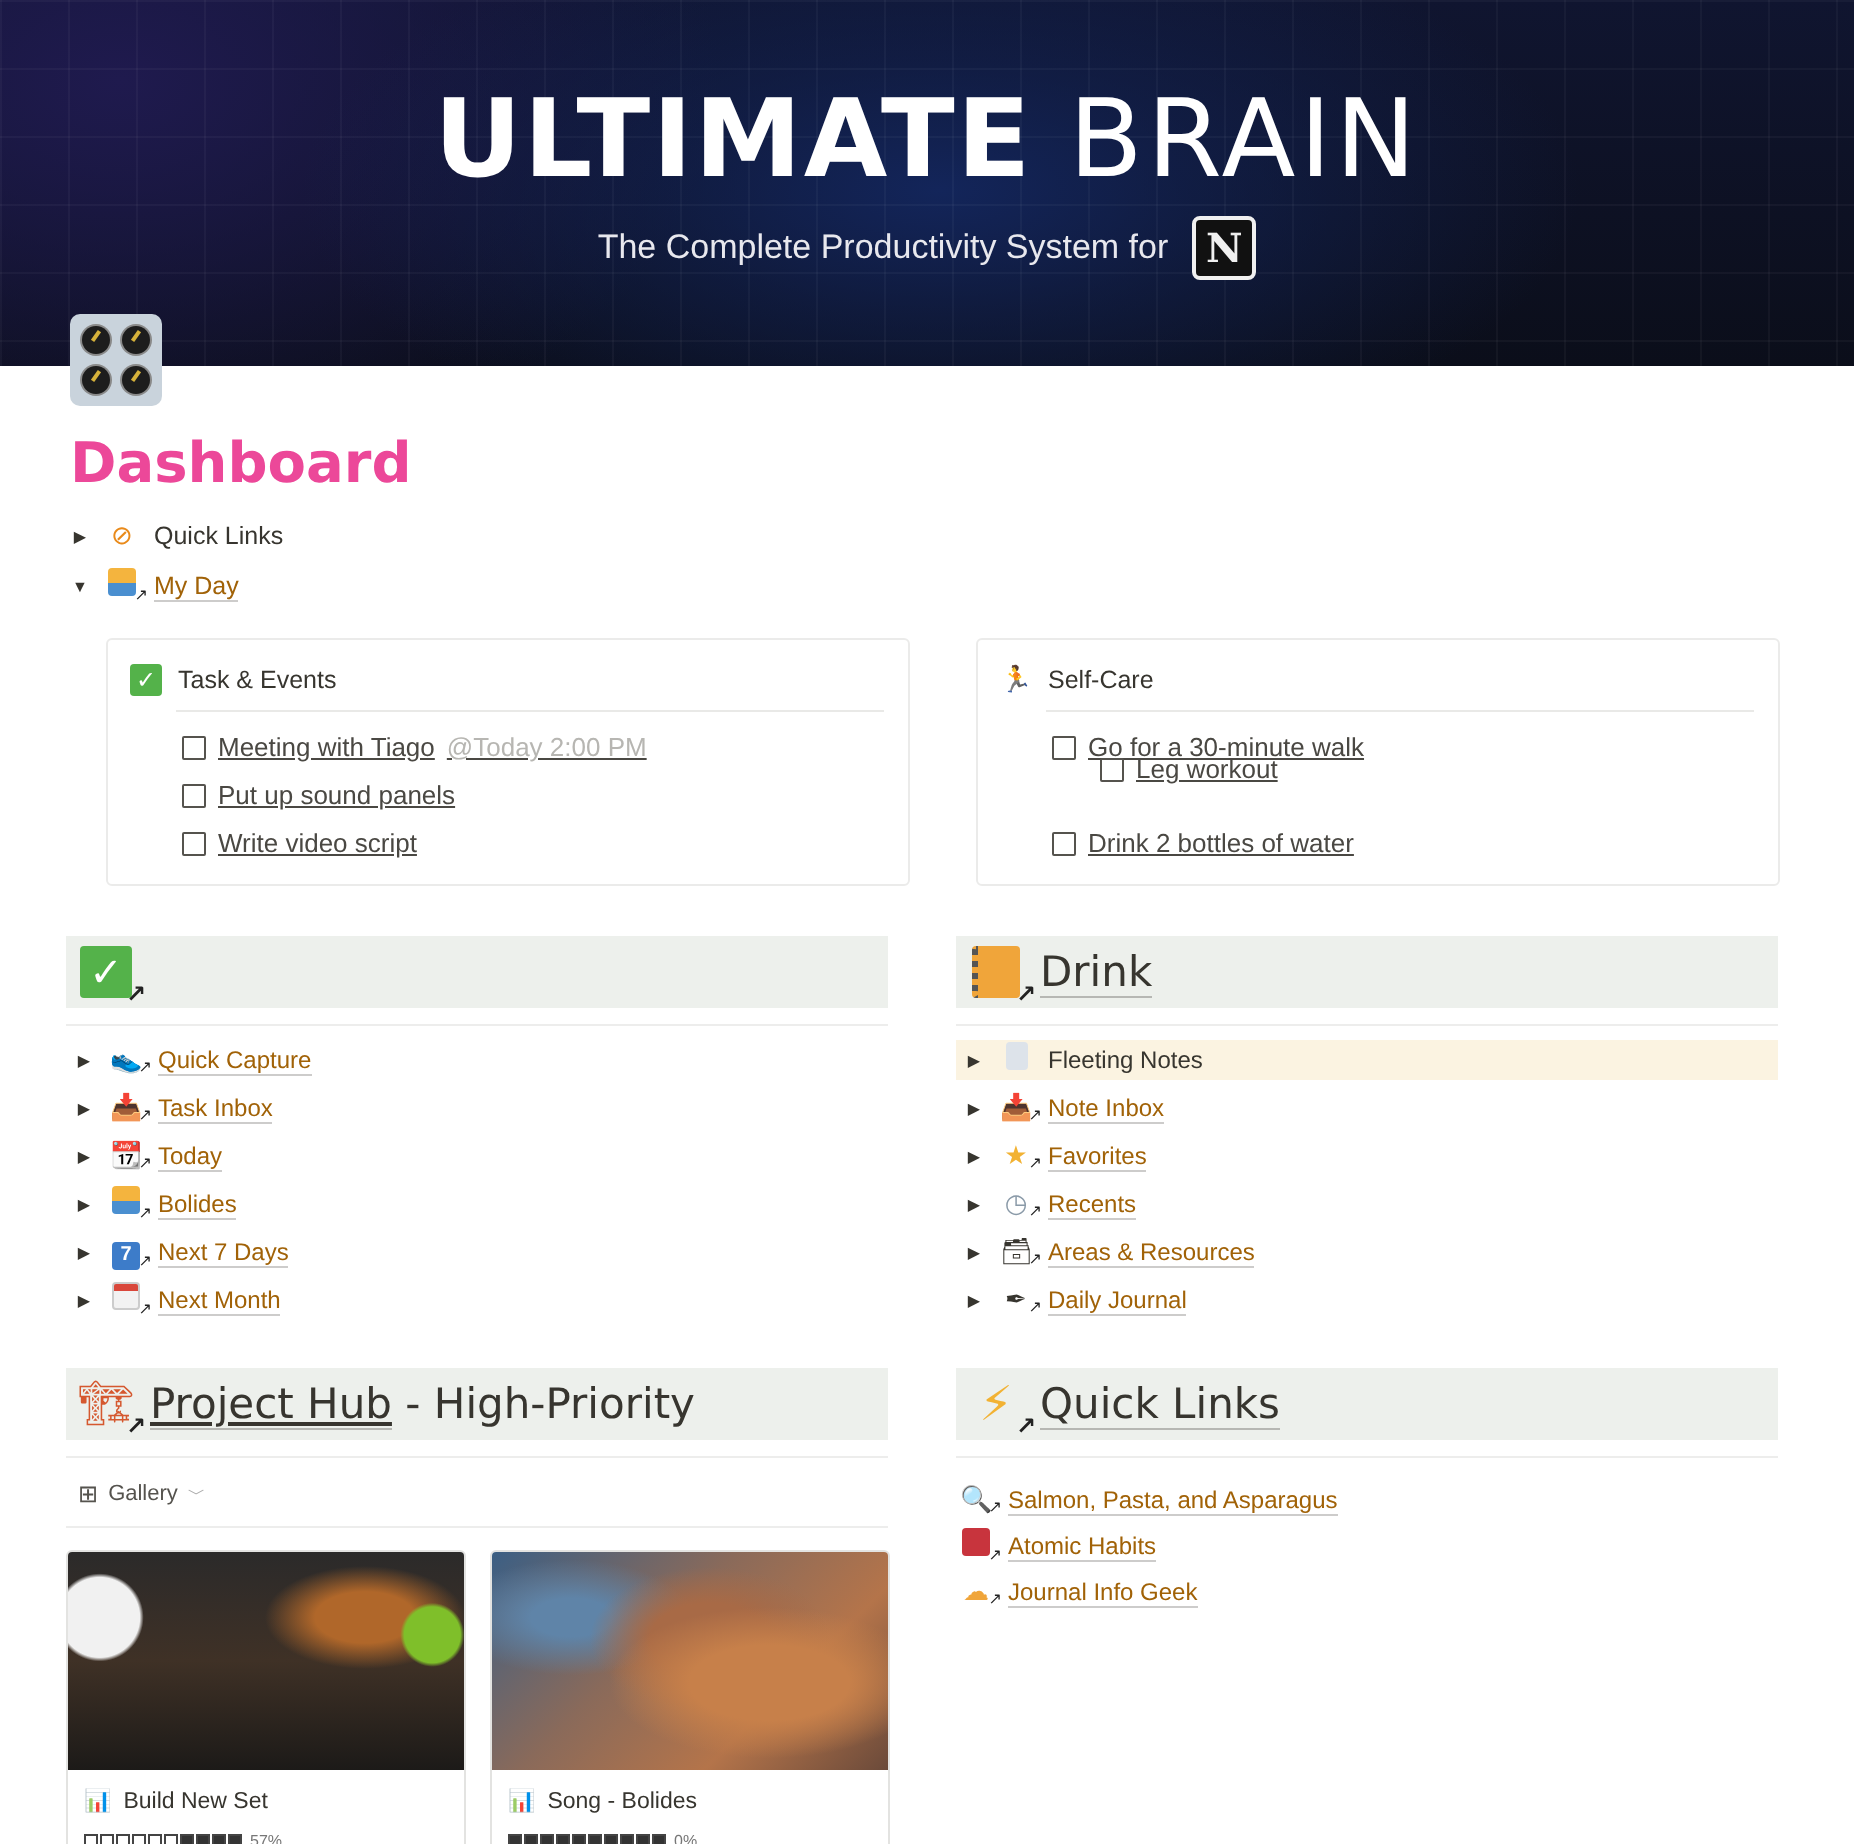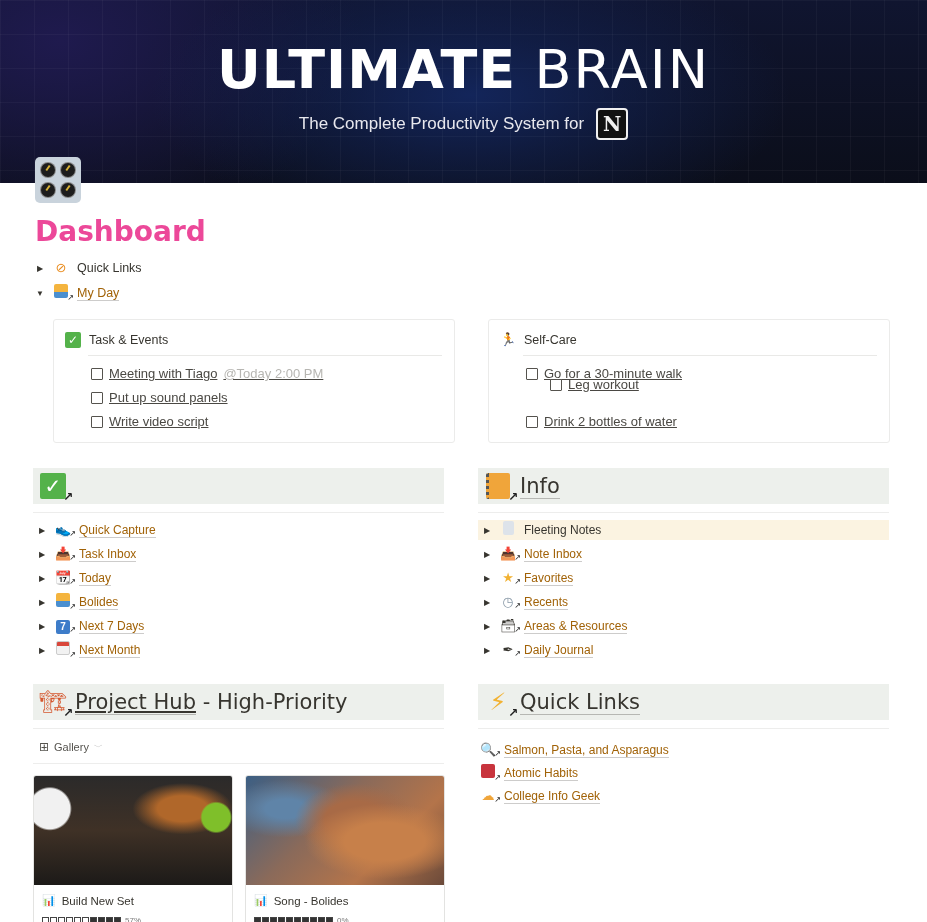--- a/index.html
+++ b/index.html
@@ -232,21 +232,21 @@
   <span class="tri">▶</span>
   <span class="emoji ico-arrow"><span class="ico-box" style="background:linear-gradient(180deg,#d9473b 0 30%,#f2f2f2 30% 100%);border:1px solid #ccc;"></span></span>
   <span class="link-text">Next Month</span>
 </div>
 
 <div class="sec-head" style="left:478px; top:468px;">
   <span class="sec-icon">
     <span class="ico-box" style="width:24px;height:26px;background:#f0a53a;border-left:3px dotted #555;"></span>
     <span class="arrow">↗</span>
   </span>
-  <span class="sec-title">Info</span>
+  <span class="sec-title">Drink</span>
 </div>
 <div class="sec-rule" style="left:478px; top:512px;"></div>
 
 <div class="list-row highlight" style="left:482px; top:520px;">
   <span class="tri">▶</span>
   <span class="emoji"><span class="ico-box" style="background:#dde3ea;width:11px;"></span></span>
   <span>Fleeting Notes</span>
 </div>
 <div class="list-row" style="left:482px; top:544px;">
   <span class="tri">▶</span>
@@ -346,14 +346,14 @@
 <div class="list-row" style="left:480px; top:740px;">
   <span class="emoji ico-arrow" style="color:#555;">🔍</span>
   <span class="link-text">Salmon, Pasta, and Asparagus</span>
 </div>
 <div class="list-row" style="left:480px; top:763px;">
   <span class="emoji ico-arrow"><span class="ico-box" style="background:#c8343d;"></span></span>
   <span class="link-text">Atomic Habits</span>
 </div>
 <div class="list-row" style="left:480px; top:786px;">
   <span class="emoji ico-arrow" style="color:#f0a53a;">☁</span>
-  <span class="link-text">College Info Geek</span>
+  <span class="link-text">Journal Info Geek</span>
 </div>
 
 </body></html>

